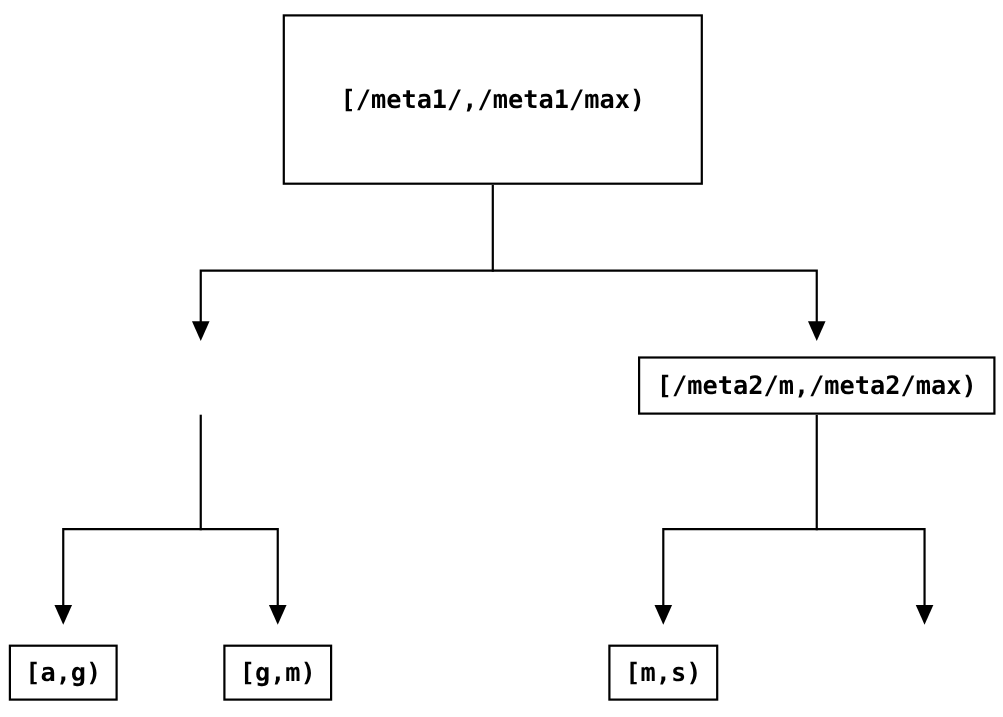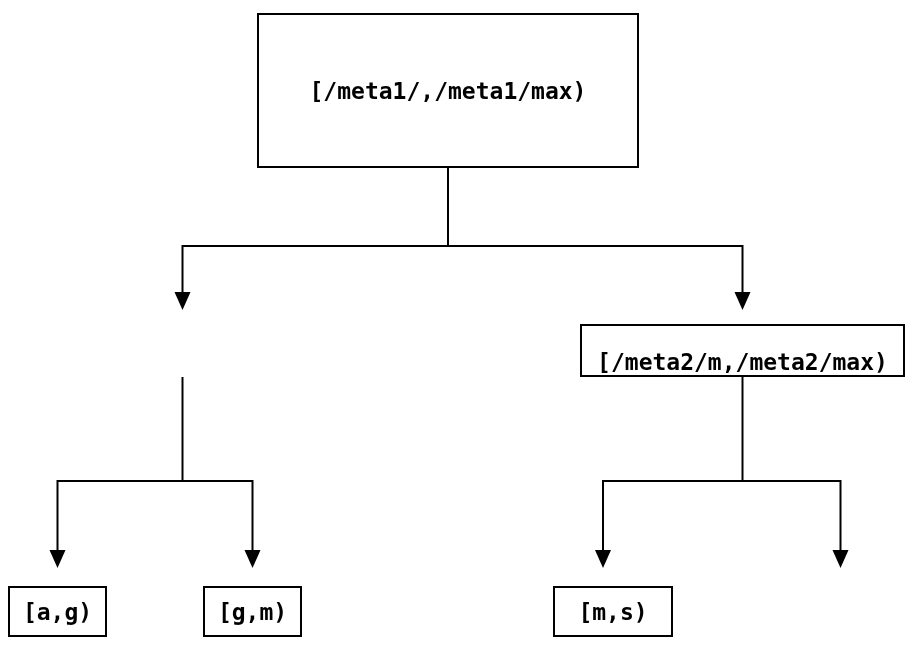--- a/index.html
+++ b/index.html
@@ -41,25 +41,25 @@
     align-items: center;
     justify-content: center;
     color: #000000;
     font-weight: bold;
     font-size: 23px;
     white-space: nowrap;
     text-align: center;
   }
   .node-root   { left: 257px; top: 13px;  width: 382px; height: 155px; }
   .node-left   { left: 20px;  top: 324px; width: 325px; height: 53px;  }
-  .node-right  { left: 580px; top: 324px; width: 325px; height: 53px; align-items: flex-end;  }
+  .node-right  { left: 580px; top: 324px; width: 325px; height: 53px;  }
   .node-leaf   { top: 586px; height: 51px; }
   .node-leaf-ag   { left: 8px;   width: 99px;  }
   .node-leaf-gm   { left: 203px; width: 99px;  }
-  .node-leaf-ms   { left: 553px; width: 120px; }
+  .node-leaf-ms   { left: 553px; width: 100px; }
   .node-leaf-smax { left: 778px; width: 125px; }
 </style>
 </head>
 <body>
 
 <div class="stage">
 
   <svg class="connectors" viewBox="0 0 912 652" xmlns="http://www.w3.org/2000/svg">
 
     <path d="M448 168 L448 247"></path>

